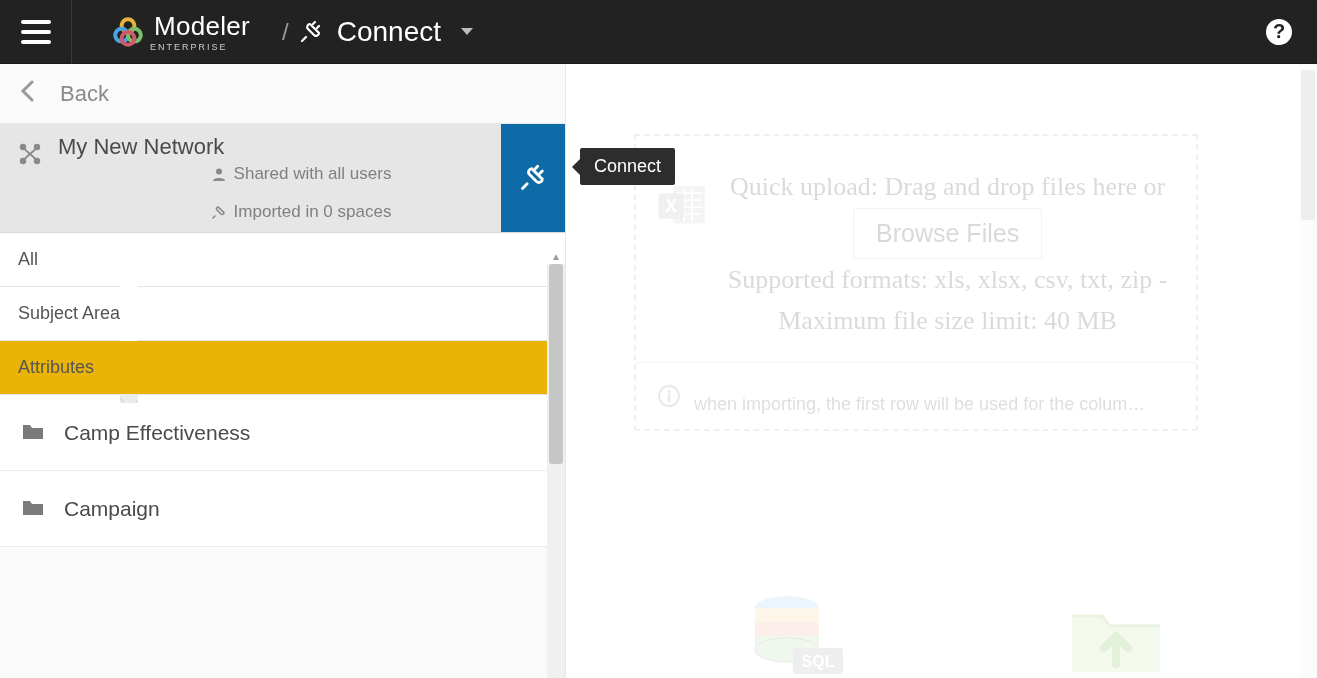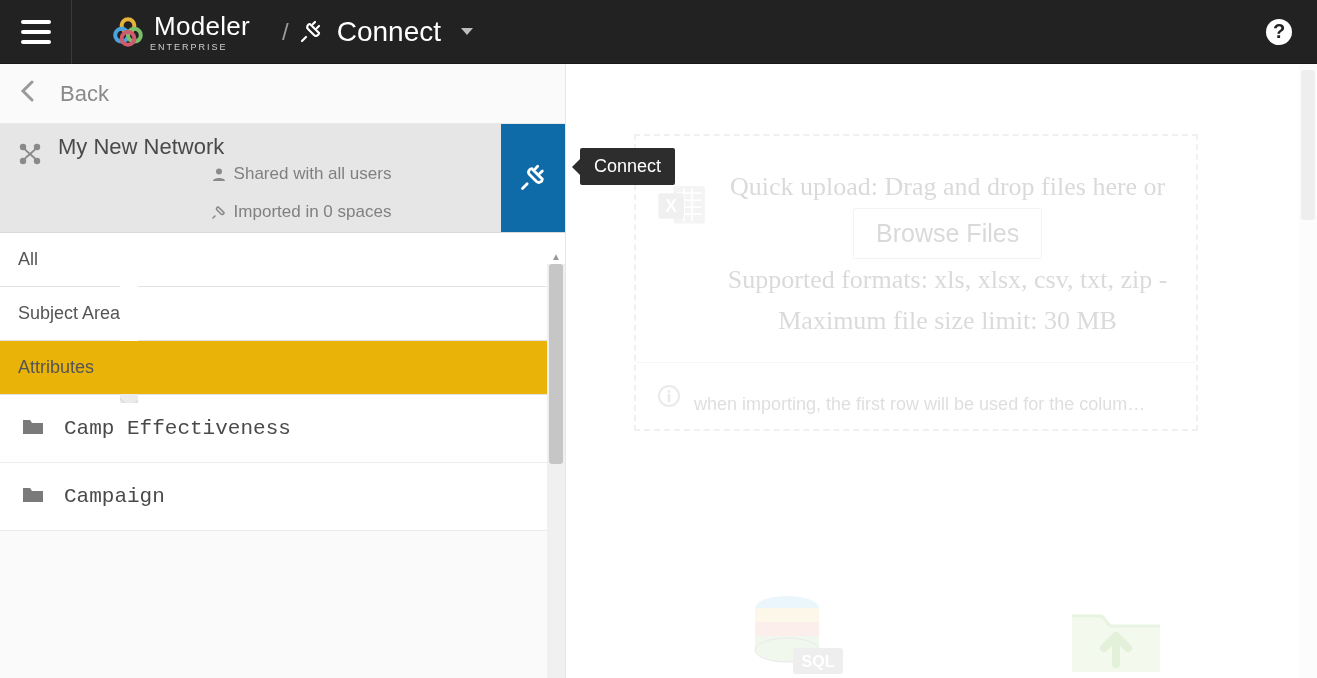--- a/index.html
+++ b/index.html
@@ -56,21 +56,21 @@
   .filter-row .notch {
     position: absolute; left: 120px; bottom: -9px; width: 18px; height: 9px; overflow: hidden;
   }
   .filter-row .notch::after {
     content: ""; position: absolute; left: 0; top: -9px; width: 18px; height: 18px; transform: rotate(45deg);
     background: inherit; border: 1px solid #d6d6d6;
   }
   .filter-row.notched .notch { background: #fff; }
   .filter-row.dark.notched .notch { background: #ebebeb; }
 
-  .folder-row { height: 68px; display: flex; align-items: center; gap: 20px; padding: 0 22px; font-size: 21px; color: #4a4a4a; border-bottom: 1px solid #ececec; background: #fff; cursor: pointer; font-family: Liberation Mono, monospace; }
+  .folder-row { height: 76px; display: flex; align-items: center; gap: 20px; padding: 0 22px; font-size: 21px; color: #4a4a4a; border-bottom: 1px solid #ececec; background: #fff; cursor: pointer; }
   .folder-row .folder-ico { color: #7a7a7a; }
 
   .sidebar-scroll { position: absolute; right: 0; top: 200px; bottom: 0; width: 18px; background: #f0f0f0; }
   .sidebar-scroll .thumb { position: absolute; left: 2px; right: 2px; top: 0; height: 200px; background: #c6c6c6; border-radius: 3px; }
   .sidebar-scroll .arrow-up { position: absolute; left: 0; right: 0; top: -16px; height: 16px; display:flex; align-items:center; justify-content:center; color:#9a9a9a; font-size:10px; }
 
   
   .main { flex: 1; position: relative; background: #fff; overflow: hidden; }
   .fade-overlay { position: absolute; inset: 0; background: rgba(255,255,255,.68); pointer-events: none; z-index: 2; }
   .upload-area {
@@ -238,21 +238,21 @@
             <line x1="48" y1="10" x2="48" y2="66"></line>
               <line x1="62" y1="10" x2="62" y2="66"></line>
           </g>
           <rect x="4" y="18" width="44" height="44" rx="4" fill="#d0d0d0"></rect>
           <text x="26" y="50" text-anchor="middle" font-size="30" font-weight="bold" fill="#fff">X</text>
         </svg>
         <div class="upload-copy">
           <span>Quick upload: Drag and drop files here or</span>
           <button class="browse-btn">Browse Files</button>
           <br>
-          <span>Supported formats: xls, xlsx, csv, txt, zip - Maximum file size limit: 30 MB</span>
+          <span>Supported formats: xls, xlsx, csv, txt, zip - Maximum file size limit: 40 MB</span>
         </div>
       </div>
       <div class="upload-note">
         <svg width="22" height="22" viewBox="0 0 22 22">
           <circle cx="11" cy="11" r="10" fill="none" stroke="#bdbdbd" stroke-width="2"></circle>
           <circle cx="11" cy="6.5" r="1.6" fill="#bdbdbd"></circle>
           <rect x="9.6" y="9" width="2.8" height="8" fill="#bdbdbd"></rect>
         </svg>
         <span style="overflow:hidden;text-overflow:ellipsis;margin-top:17px;">when importing, the first row will be used for the colum…</span>
       </div>

